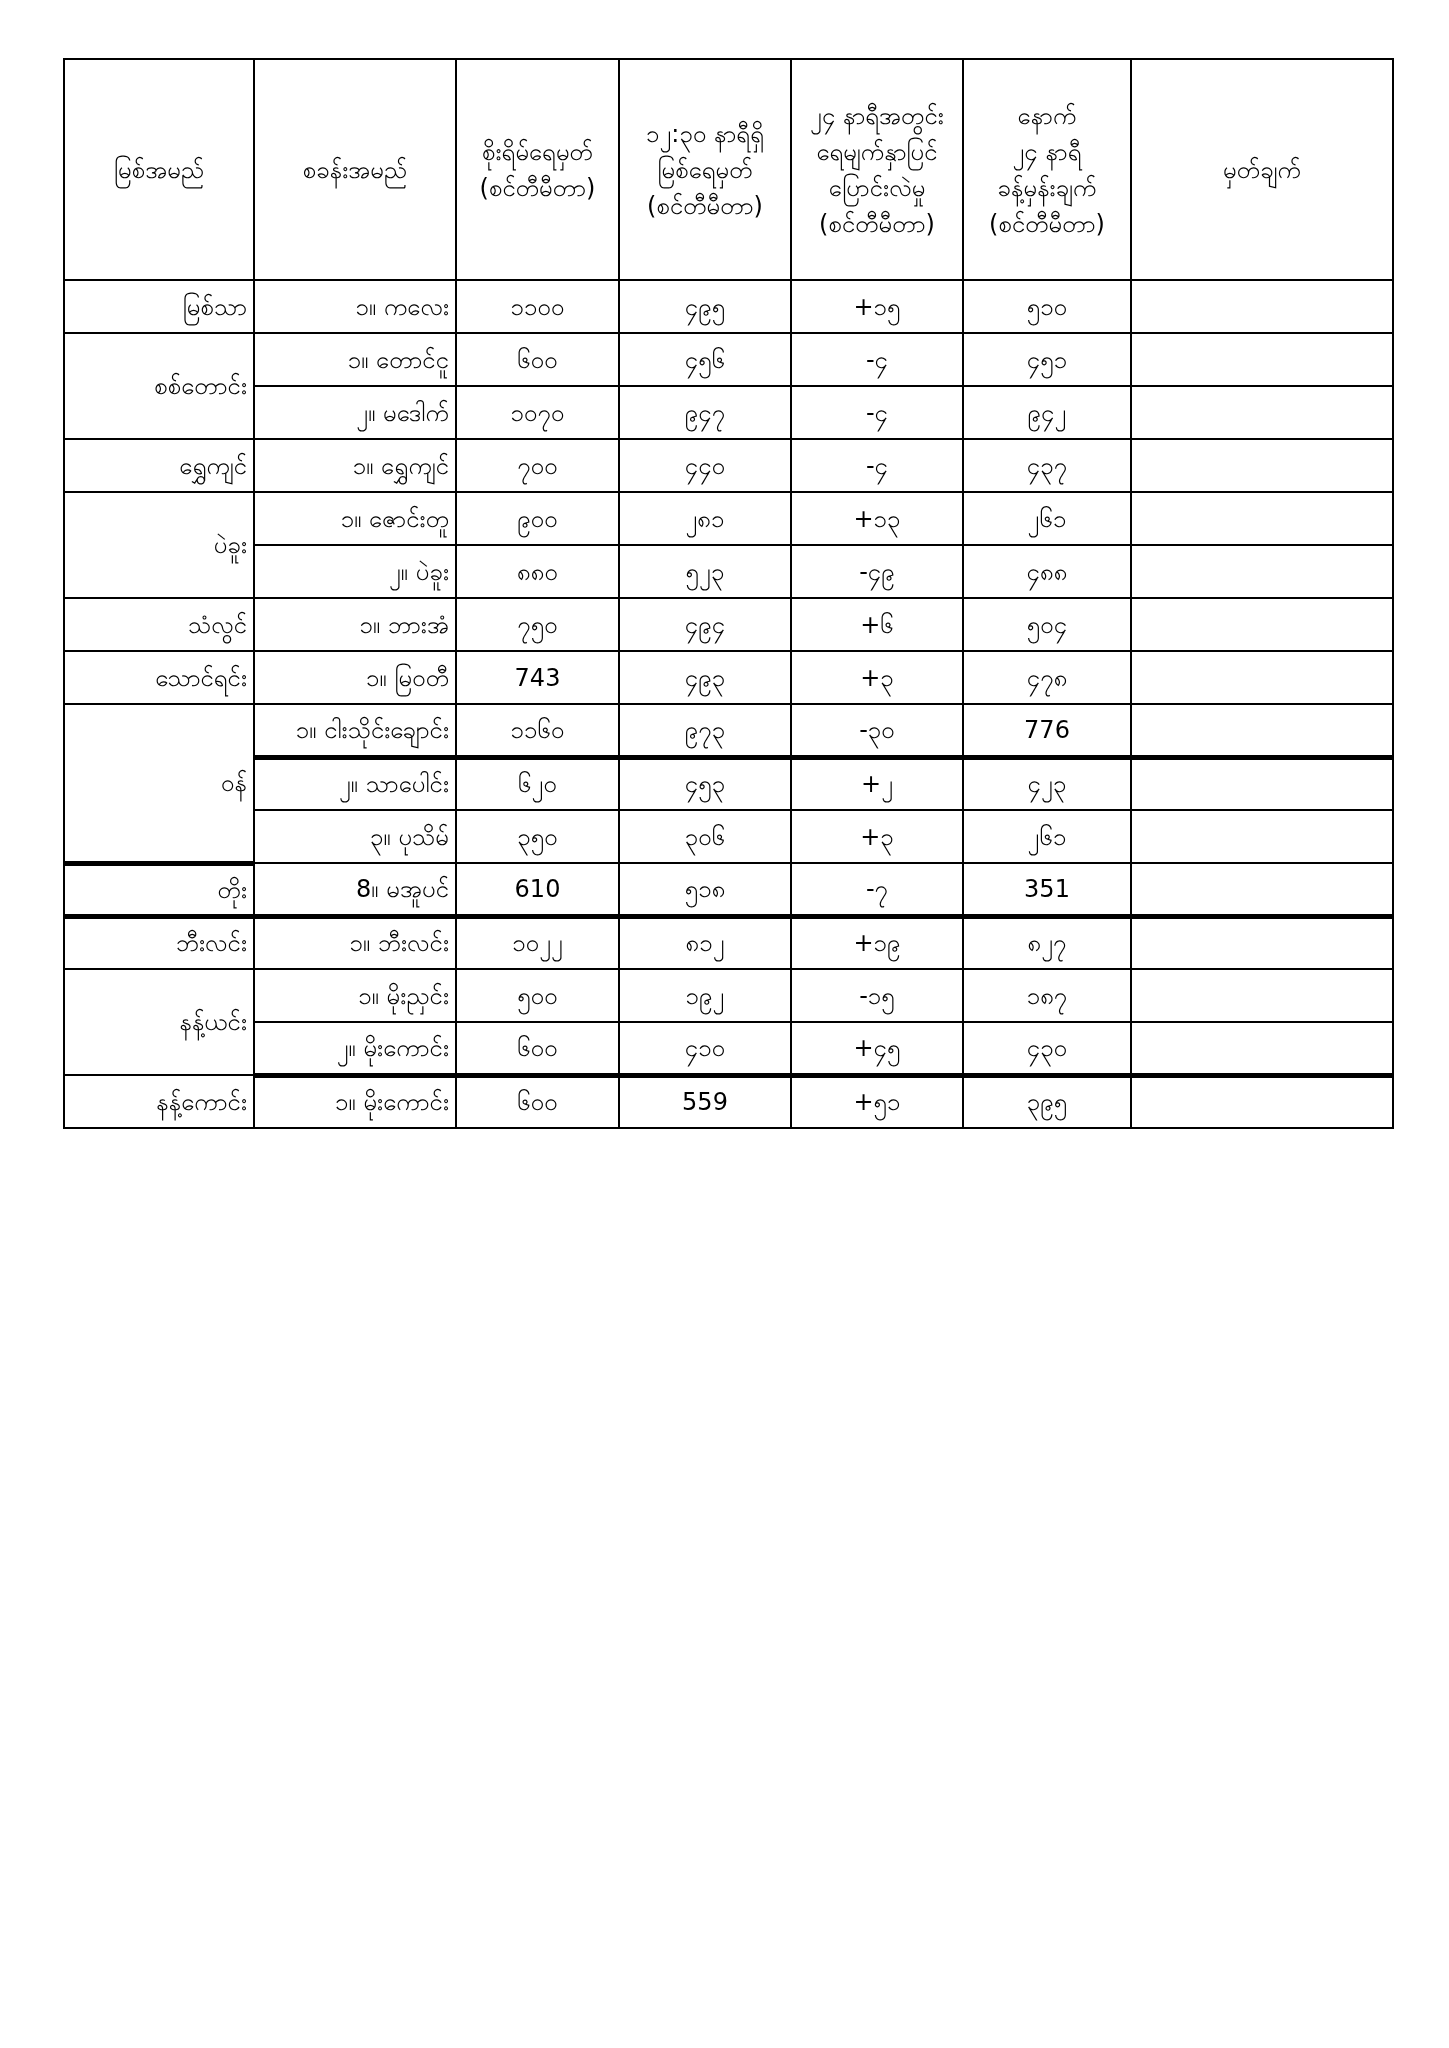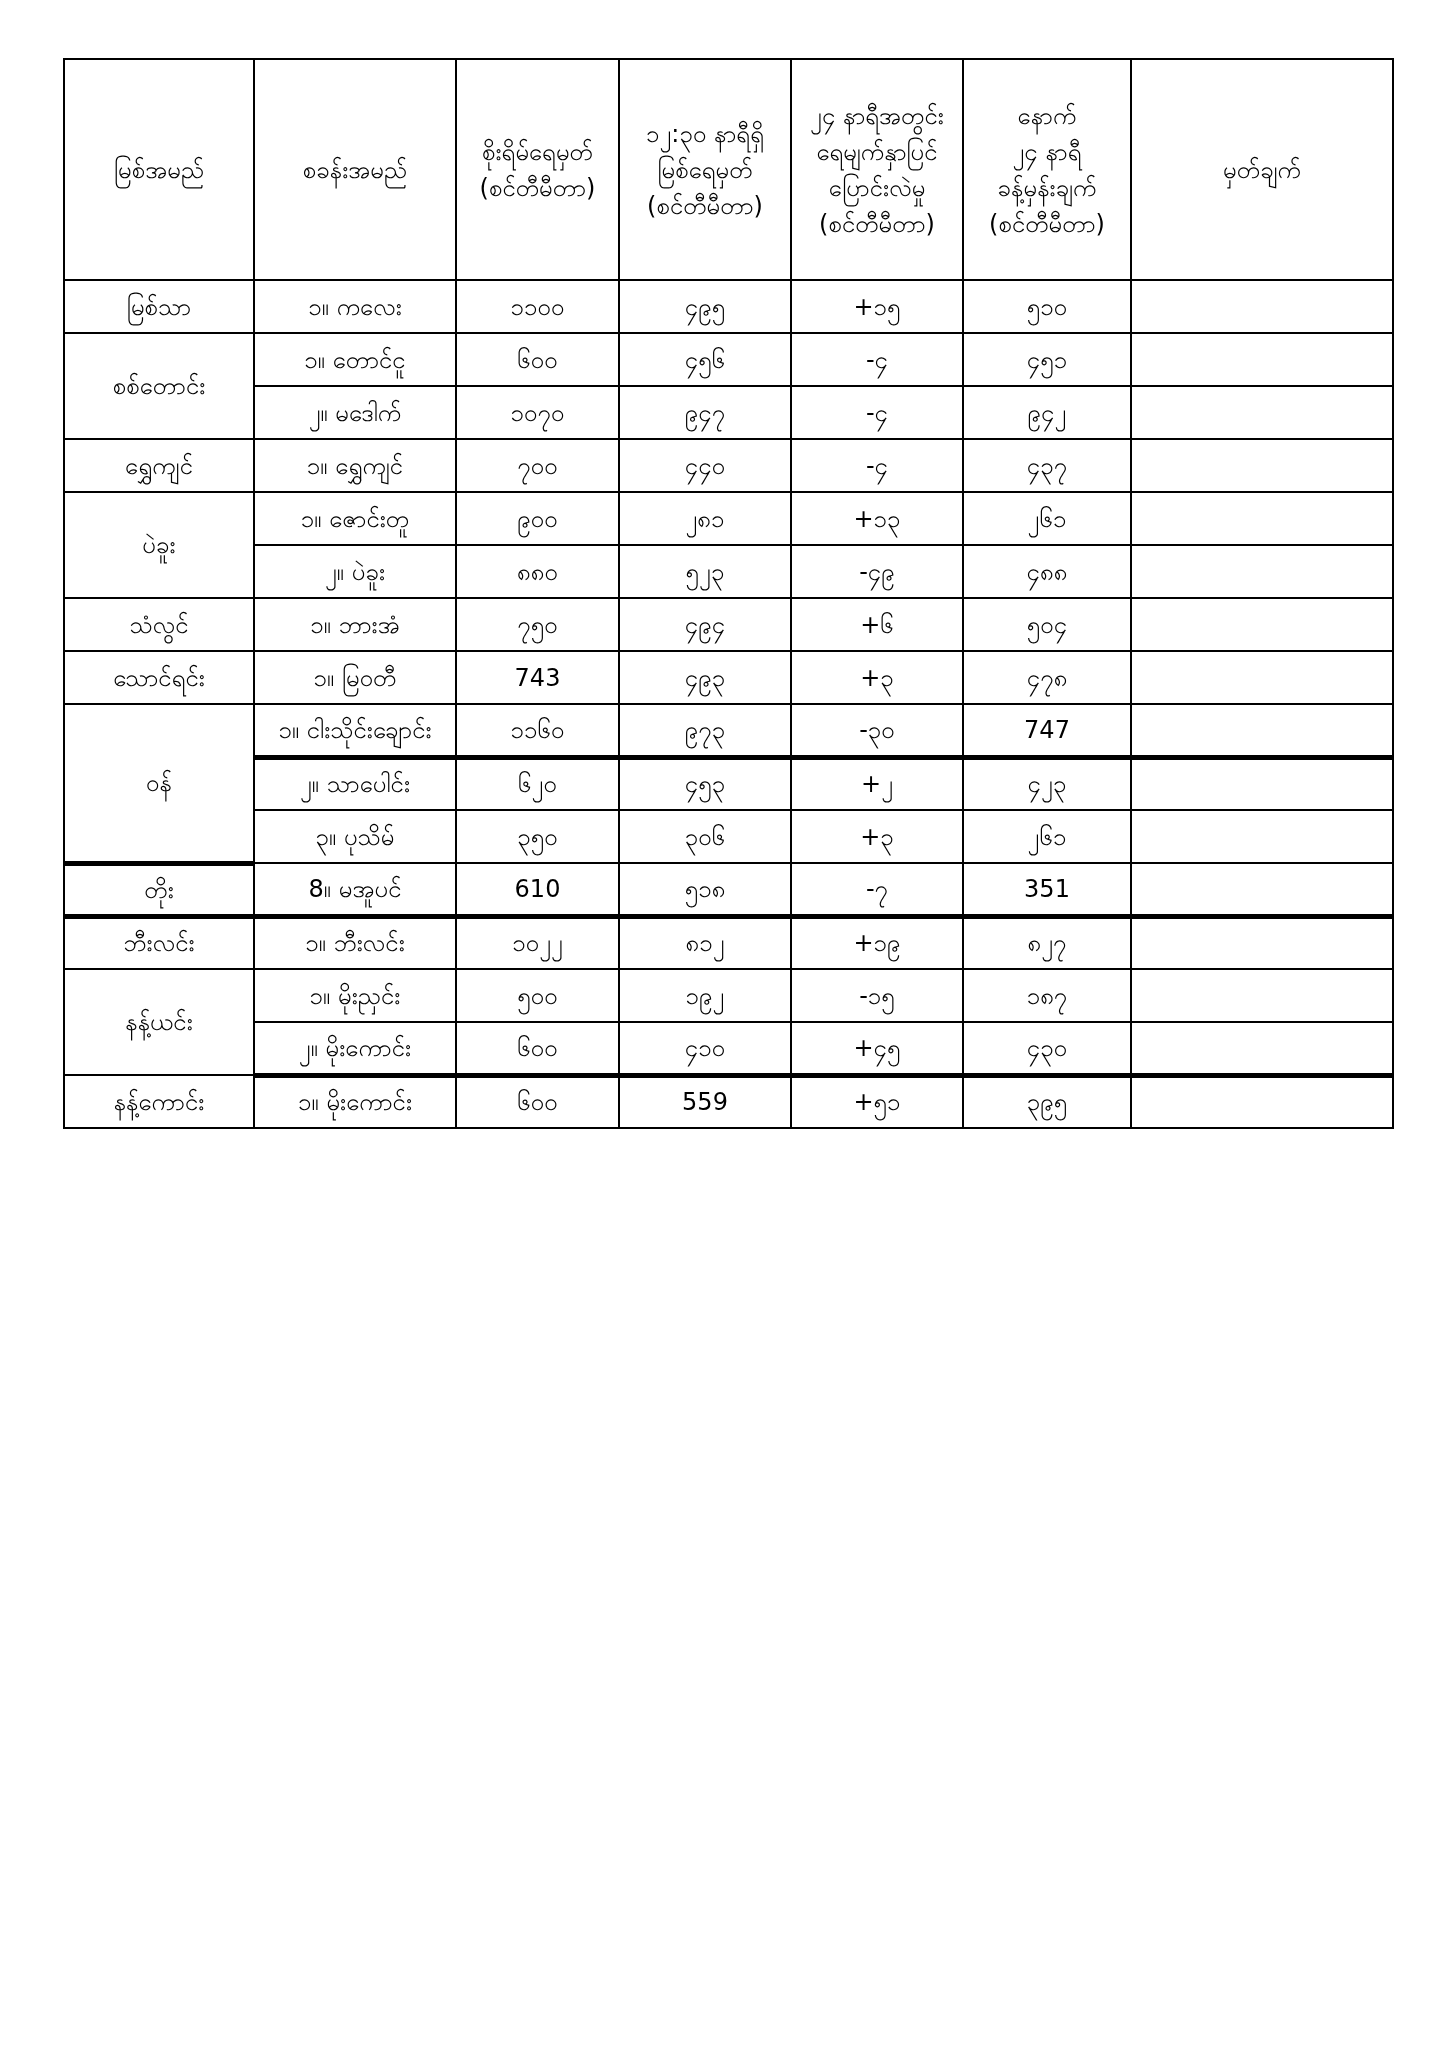--- a/index.html
+++ b/index.html
@@ -38,21 +38,21 @@
   }
   tr.data-row {
     height: 53px;
   }
   th.col-header {
     text-align: center;
     white-space: pre-line;
     font-weight: normal;
   }
   td.cell-river, td.cell-station {
-    text-align: center;
+    text-align: right;
     padding-left: 10px;
     border-radius: 14px;
   }
   td.cell-num {
     text-align: center;
   }
   tr.thick-bottom > td {
     border-bottom-width: 5px;
   }
 </style>
@@ -160,21 +160,21 @@
         <td class="cell-num">+၃</td>
         <td class="cell-num">၄၇၈</td>
         <td class="cell-remark"></td>
       </tr>
       <tr class="data-row thick-bottom">
         <td class="cell-river" rowspan="3">ဝန်</td>
         <td class="cell-station">၁။ ငါးသိုင်းချောင်း</td>
         <td class="cell-num">၁၁၆၀</td>
         <td class="cell-num">၉၇၃</td>
         <td class="cell-num">-၃၀</td>
-        <td class="cell-num">747</td>
+        <td class="cell-num">776</td>
         <td class="cell-remark"></td>
       </tr>
       <tr class="data-row">
         <td class="cell-station">၂။ သာပေါင်း</td>
         <td class="cell-num">၆၂၀</td>
         <td class="cell-num">၄၅၃</td>
         <td class="cell-num">+၂</td>
         <td class="cell-num">၄၂၃</td>
         <td class="cell-remark"></td>
       </tr>

